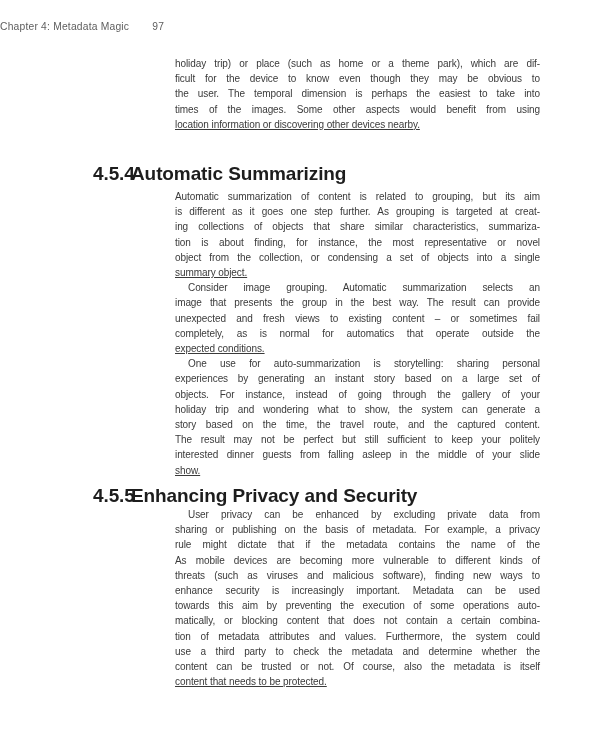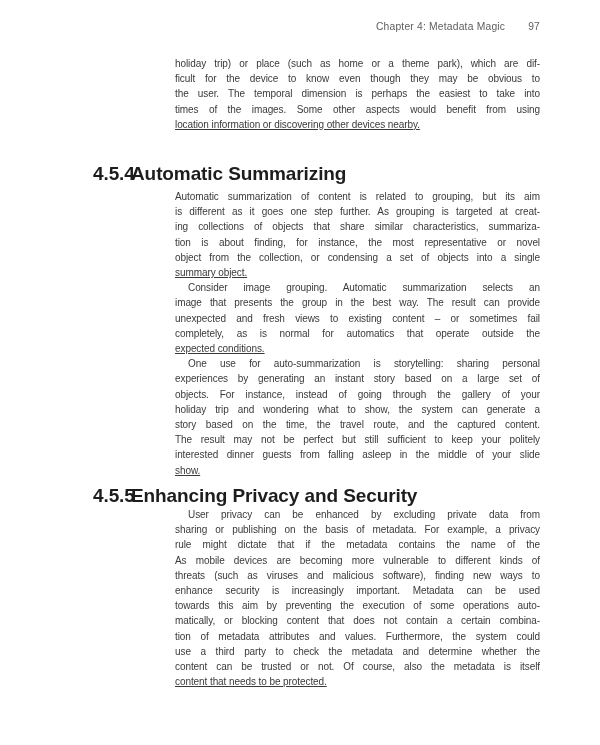--- a/index.html
+++ b/index.html
@@ -14,25 +14,24 @@
     background: #ffffff;
     font-family: "Liberation Sans", sans-serif;
     color: #3a3a3a;
     overflow: hidden;
   }
   .running-header {
     position: absolute;
     top: 21px;
     left: 0;
     right: 60px;
-    text-align: right;
+    text-align: left;
     font-size: 10.3px;
     color: #5e5e5e;
     letter-spacing: 0.2px;
-    margin-left: 20px;
   }
   .running-header .pagenum {
     display: inline-block;
     margin-left: 23px;
   }
   .textcol {
     position: absolute;
     left: 175px;
     width: 365px;
     font-size: 10px;

